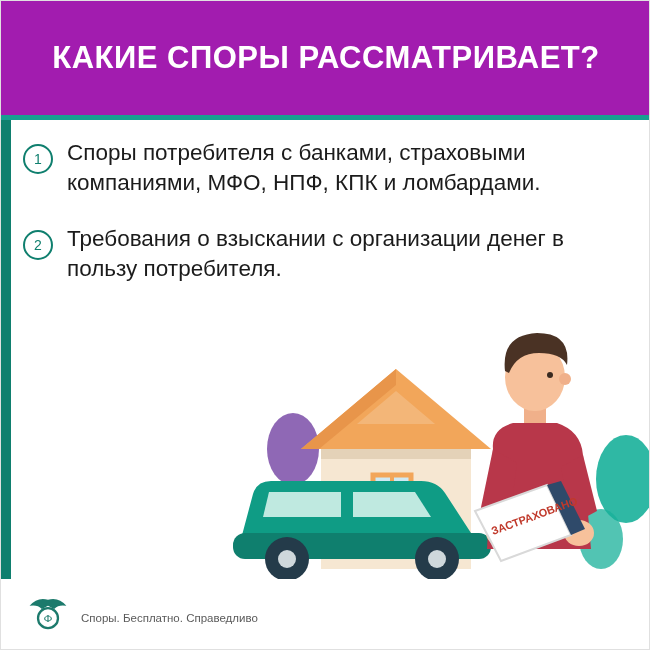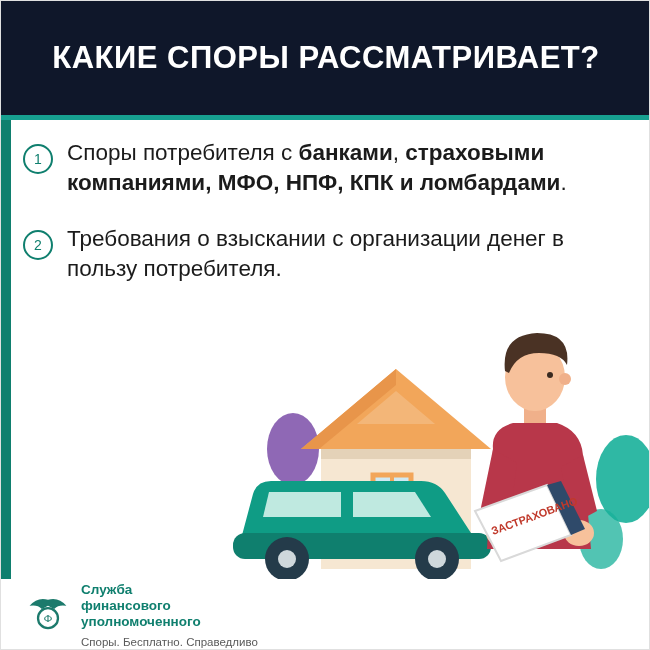--- a/index.html
+++ b/index.html
@@ -18,21 +18,21 @@
     background: #ffffff;
     border: 1px solid #e0e0e0;
     box-sizing: border-box;
   }
   
   .header {
     position: absolute;
     left: 0; top: 0;
     width: 650px;
     height: 114px;
-    background: #0f172a;
+    background: #a21caf;
     display: flex;
     align-items: center;
     justify-content: center;
     flex-direction: column;
   }
   .header-title {
     color: #ffffff;
     font-size: 31px;
     font-weight: bold;
     line-height: 1.25;
@@ -92,21 +92,21 @@
     margin-right: 14px;
     box-sizing: border-box;
     background: #ffffff;
   }
   .item-text {
     font-size: 22.5px;
     line-height: 1.33;
     color: #1b1b1b;
     max-width: 562px;
   }
-  .item-text b { font-weight: bold; }
+  .item-text b { font-weight: normal; }
 
   
   .illustration {
     position: absolute;
     left: 0;
     bottom: 62px;
     width: 650px;
     height: 340px;
   }
   
@@ -229,20 +229,17 @@
       </g>
     </svg>
 
     <div class="footer">
       <svg class="logo-mark" viewBox="0 0 60 60" xmlns="http://www.w3.org/2000/svg">
         <path d="M6 22 Q16 10 30 14 Q44 10 54 22 Q44 20 38 26 L30 22 L22 26 Q16 20 6 22 Z" fill="#1c7a6c"></path>
         <circle cx="30" cy="38" r="13" fill="none" stroke="#1c7a6c" stroke-width="3"></circle>
         <text x="30" y="43" text-anchor="middle" font-family="Liberation Serif, serif" font-size="14" fill="#1c7a6c">Ф</text>
       </svg>
       <div class="footer-texts">
-        <div class="footer-org">Служба
-финансового
-уполномоченного</div>
         <div class="footer-slogan">Споры. Бесплатно. Справедливо</div>
       </div>
     </div>
   </div>
 </div>
 
 </body></html>

